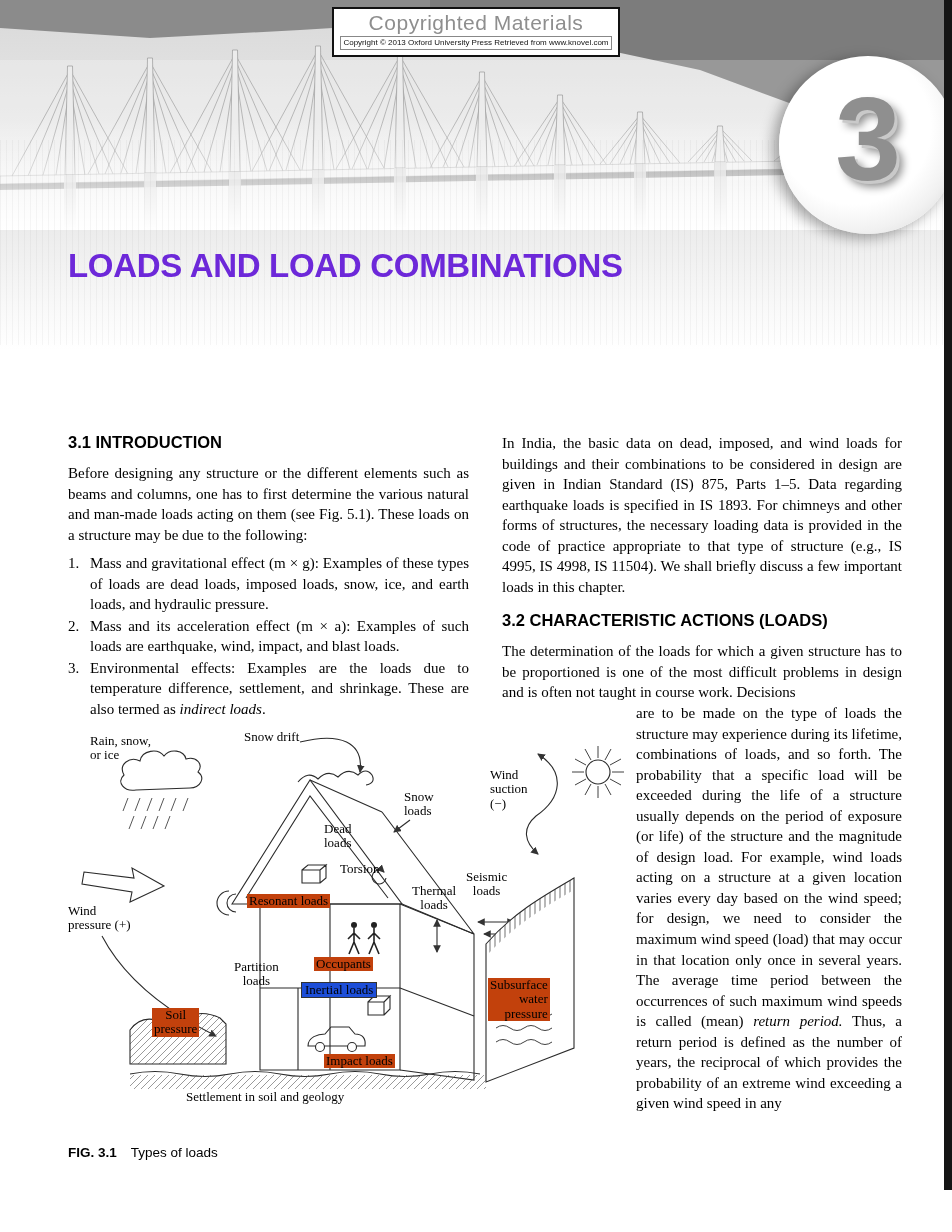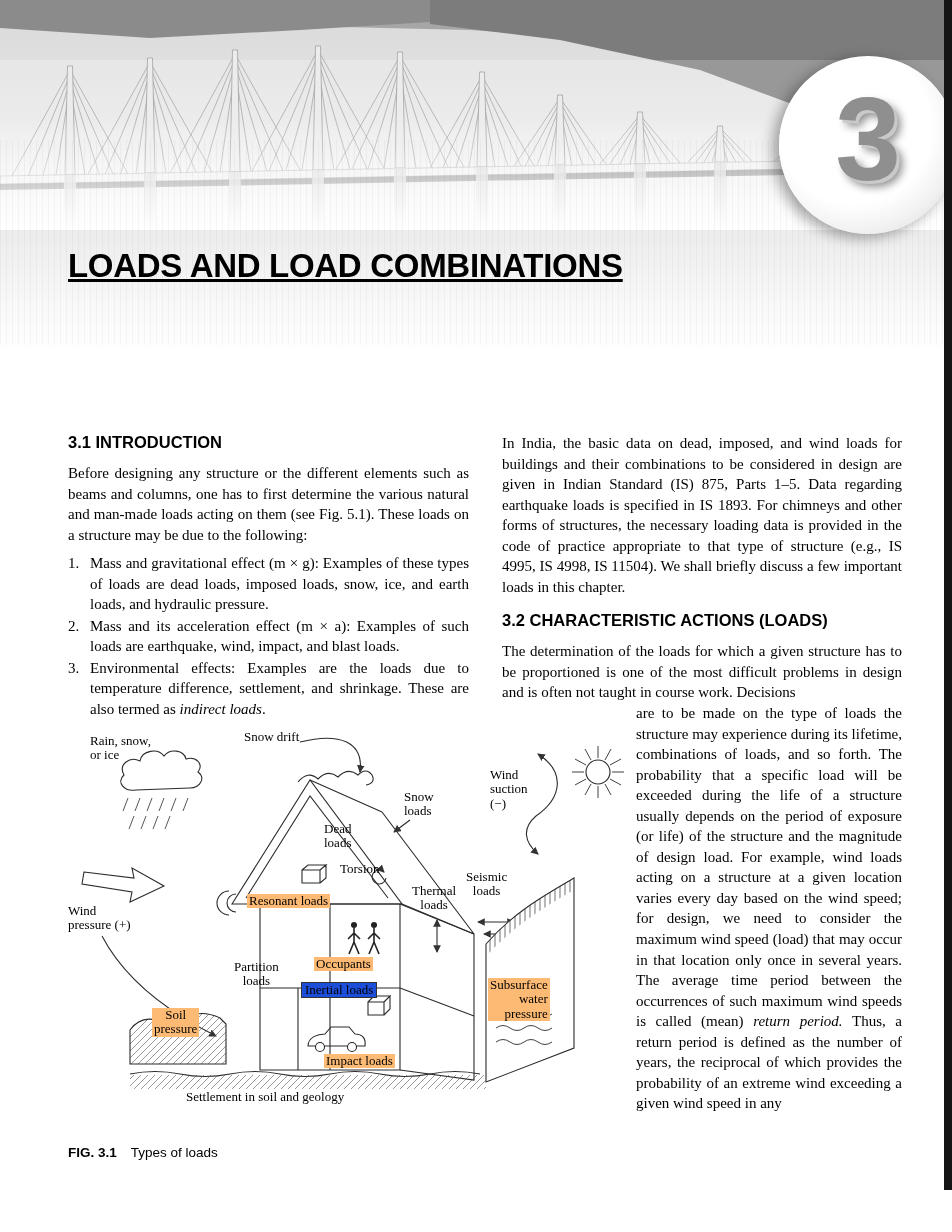--- a/index.html
+++ b/index.html
@@ -19,42 +19,42 @@
             letter-spacing:.5px;line-height:1.1;}
   .cr-sub{margin-top:2px;border:1px solid #888;font-family:"Liberation Sans",sans-serif;
           font-size:8px;color:#111;padding:1px 2px;line-height:1.25;}
   .chapter-circle{position:absolute;top:56px;left:779px;width:178px;height:178px;border-radius:50%;
                   background:radial-gradient(circle at 42% 40%,#ffffff 52%,#f1f1f1 70%,#cfcfcf 98%);
                   box-shadow:-6px 4px 14px rgba(0,0,0,.35);display:flex;align-items:center;
                   justify-content:center;z-index:4;}
   .chapter-num{font-family:"Liberation Sans",sans-serif;font-weight:700;font-size:118px;color:#8f8f8f;
                text-shadow:3px 3px 0 #c9c9c9,6px 6px 9px rgba(0,0,0,.45);transform:translateY(-6px);}
   .page-title{position:absolute;top:247px;left:68px;font-family:"Liberation Sans",sans-serif;
-              font-weight:700;font-size:33px;letter-spacing:-.3px;color:#000000;z-index:6;text-decoration:underline;}
+              font-weight:700;font-size:33px;letter-spacing:-.3px;color:#6d28d9;z-index:6;}
   .edge-bar{position:absolute;top:0;right:0;width:8px;height:1190px;background:#151515;z-index:9;}
   
   .content{position:absolute;top:433px;left:68px;width:822px;display:flex;gap:33px;}
   .col-left{width:401px;flex:none;}
   .col-right{width:400px;flex:none;}
   .section-heading{font-family:"Liberation Sans",sans-serif;font-size:16.5px;font-weight:700;
                    margin:0 0 11px;color:#000;}
   .h32{margin-top:14px;}
   .body-text{font-size:15px;line-height:1.37;text-align:justify;margin:0;}
   .num-list{margin:8px 0 0;padding:0;list-style:none;}
   .num-item{position:relative;padding-left:22px;text-align:justify;font-size:15px;
             line-height:1.37;margin-bottom:1px;}
   .num{position:absolute;left:0;}
   .narrow{margin-left:134px;}
   .it{font-style:italic;}
   
   .figure{position:relative;width:560px;height:412px;margin-top:8px;}
   .fig-art{position:absolute;top:0;left:0;}
   .flabel{position:absolute;font-size:13px;line-height:1.12;white-space:pre-line;color:#000;}
   .c{text-align:center;}
-  .bgw{background:#fdba74;padding:0 2px;}
+  .bgw{background:#c2410c;padding:0 2px;}
   .boxed{border:1px solid #333;background:#1d4ed8;padding:0 3px;}
   .fig-caption{margin-top:5px;font-family:"Liberation Sans",sans-serif;font-size:13.5px;}
   .fig-cap-label{font-weight:700;margin-right:14px;}
 </style>
 </head>
 <body>
 
 <div class="page">
 
   <div class="header">
@@ -110,20 +110,24 @@
           <rect x="476" y="167" width="12" height="65"></rect>
         <rect x="554" y="165" width="12" height="67"></rect>
           <rect x="634" y="164" width="12" height="68"></rect>
         <rect x="714" y="162" width="12" height="70"></rect>
           <rect x="794" y="161" width="12" height="71"></rect>
       </g>
       <rect x="0" y="120" width="952" height="112" fill="url(#fade)"></rect>
     </svg>
     <div class="title-band"></div>
     <div class="stripes"></div>
+    <div class="copyright-box">
+      <div class="cr-title">Copyrighted Materials</div>
+      <div class="cr-sub">Copyright © 2013 Oxford University Press Retrieved from www.knovel.com</div>
+    </div>
     <div class="chapter-circle">
       <div class="chapter-num">3</div>
     </div>
     <div class="page-title">LOADS AND LOAD COMBINATIONS</div>
   </div>
 
   <div class="edge-bar"></div>
 
   <div class="content">
 

